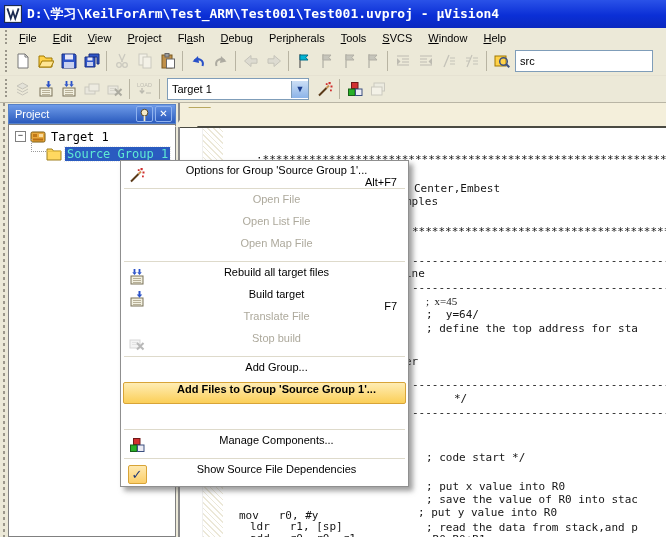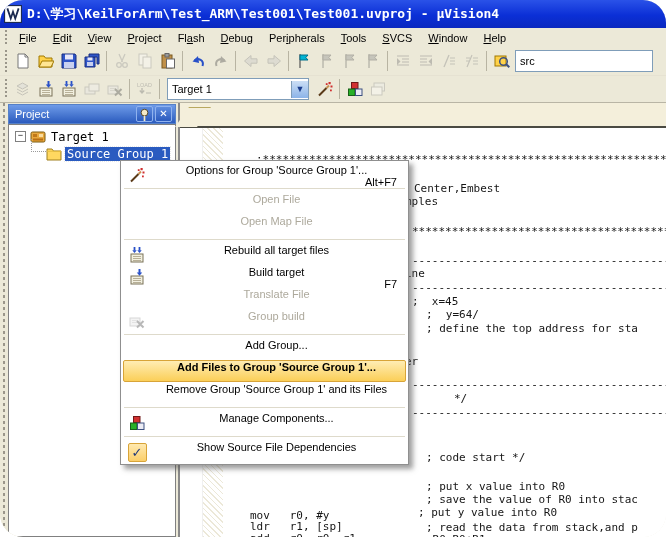--- a/index.html
+++ b/index.html
@@ -1,17 +1,17 @@
 <!DOCTYPE html>
 <html><head>
 <meta charset="utf-8">
 <style>
   html,body{margin:0;padding:0;}
   #stage{position:relative;width:666px;height:537px;overflow:hidden;background:#ECE9D8;
-         font-family:"Liberation Sans",sans-serif;font-size:11px;color:#000;border-radius:23px;}
+         font-family:"Liberation Sans",sans-serif;font-size:11px;color:#000;}
 
   
   .titlebar{position:absolute;left:0;top:0;width:666px;height:28px;
     background:linear-gradient(to bottom,#2A52E8 0%,#0B2FD6 55%,#0A28C0 100%);
     display:flex;align-items:center;padding-left:4px;box-sizing:border-box;}
   .app-icon{width:18px;height:18px;margin-right:5px;flex:0 0 auto;}
   .title-text{color:#fff;font:bold 13px "DejaVu Sans Mono",monospace;white-space:nowrap;}
 
   
   .menubar{position:absolute;left:0;top:28px;width:666px;height:19px;background:#ECE9D8;
@@ -51,21 +51,21 @@
     background:linear-gradient(#5E8CDE,#2B5BBE);}
   .panel-body{position:absolute;left:0;top:20px;width:168px;height:413px;background:#fff;
     border:1px solid #808080;box-sizing:border-box;}
   .tree{font:12px "DejaVu Sans Mono",monospace;padding-top:3px;position:relative;}
   .tree-row{display:flex;align-items:center;height:17px;white-space:nowrap;}
   .expand-box{width:9px;height:9px;border:1px solid #808080;background:#fff;margin:0 4px 0 6px;
     font:9px/7px "Liberation Sans",sans-serif;text-align:center;flex:0 0 auto;}
   .t-icon{width:16px;height:14px;margin-right:3px;flex:0 0 auto;}
   .t-icon svg{width:16px;height:14px;}
   .t-label{padding:0 2px;}
-  .t-label.selected{background:#2A5BC0;color:#ffffff;outline:1px dotted #e8e8e8;}
+  .t-label.selected{background:#2A5BC0;color:#5eead4;outline:1px dotted #e8e8e8;}
   .tree-row.child{padding-left:37px;}
   .connector{position:absolute;left:22px;top:14px;width:14px;height:12px;
     border-left:1px dotted #9a9a9a;border-bottom:1px dotted #9a9a9a;}
 
   
   .editor-area{position:absolute;left:178px;top:103px;width:488px;height:434px;background:#fff;
     border-left:2px solid #8A8A8A;box-sizing:border-box;}
   .tabbar{position:absolute;left:0;top:0;width:100%;height:25px;background:#F4EFDB;
     border-bottom:2px solid #4a4a42;box-sizing:border-box;}
   .tab-slant{position:absolute;left:2px;top:4px;width:22px;height:19px;background:#F4EFDB;
@@ -395,34 +395,34 @@
       <div class="gutter"></div>
       <div class="margin-hatch"></div>
     <span class="seg" style="left: 76px; top: 25px;">;***************************************************************************************</span>
         <span class="seg" style="left: 76px; top: 38px;">; NAME:   asm1 a.s</span>
         <span class="seg" style="left: 234px; top: 54px;">Center,Embest</span>
         <span class="seg" style="left: 225px; top: 67px;">mples</span>
         <span class="seg" style="left: 232px; top: 97px;">*********************************************</span>
         <span class="seg" style="left: 232px; top: 126px;">--------------------------------------------------</span>
         <span class="seg" style="left: 225px; top: 139px;">ine</span>
         <span class="seg" style="left: 232px; top: 153px;">--------------------------------------------------</span>
-        <span class="seg" style="left: 232px; top: 167px;">;  x=45</span>
+        <span class="seg" style="left: 246px; top: 167px; font-family: Liberation Serif, serif;">;  x=45</span>
         <span class="seg" style="left: 246px; top: 180px;">;  y=64/</span>
         <span class="seg" style="left: 246px; top: 194px;">; define the top address for sta</span>
         <span class="seg" style="left: 225px; top: 227px;">er</span>
         <span class="seg" style="left: 232px; top: 250px;">--------------------------------------------------</span>
         <span class="seg" style="left: 274px; top: 264px;">*/</span>
         <span class="seg" style="left: 232px; top: 278px;">--------------------------------------------------</span>
         <span class="seg" style="left: 246px; top: 323px;">; code start */</span>
         <span class="seg" style="left: 246px; top: 352px;">; put x value into R0</span>
         <span class="seg" style="left: 246px; top: 365px;">; save the value of R0 into stac</span>
         <span class="seg" style="left: 238px; top: 378px;">; put y value into R0</span>
         <span class="seg" style="left: 246px; top: 393px;">; read the data from stack,and p</span>
         <span class="seg" style="left: 246px; top: 405px;">;R0=R0+R1</span>
-        <span class="seg" style="left: 70px; top: 381px;">mov   r0, #y</span>
+        <span class="seg" style="left: 59px; top: 381px;">mov   r0, #y</span>
         <span class="seg" style="left: 70px; top: 392px;">ldr   r1, [sp]</span>
         <span class="seg" style="left: 70px; top: 404px;">add   r0, r0, r1</span>
       </div>
   </div>
 
   <div class="ctx" id="ctxmenu">
       <div class="mi">
         <span class="ico">
           <svg viewBox="0 0 16 16">
             <path d="M2 14.5L9.5 7" stroke="#5A3A18" stroke-width="2"></path>
@@ -436,20 +436,24 @@
         <span>Options for Group 'Source Group 1'...</span>
         <span class="sc">Alt+F7</span>
       </div>
       <div class="msep"></div>
       <div class="mi dis">
         <span class="ico"></span>
         <span>Open File</span>
       </div>
       <div class="mi dis">
         <span class="ico"></span>
+        <span>Open List File</span>
+      </div>
+      <div class="mi dis">
+        <span class="ico"></span>
         <span>Open Map File</span>
       </div>
       <div class="msep"></div>
       <div class="mi">
         <span class="ico">
           <svg viewBox="0 0 16 16">
             <rect x="2" y="7" width="12" height="8" fill="#F2F0E0" stroke="#7A7258"></rect>
             <path d="M4 9.5h8M4 11.5h8M4 13.5h8" stroke="#B8B098"></path>
             <path d="M5.5 0v3.5M10.5 0v3.5" stroke="#2850C8" stroke-width="1.8"></path>
             <path d="M3.3 3.2l2.2 2.8 2.2-2.8z" fill="#2850C8"></path>
@@ -475,34 +479,33 @@
         <span>Translate File</span>
       </div>
       <div class="mi dis">
         <span class="ico">
           <svg viewBox="0 0 16 16">
             <rect x="1" y="5" width="10" height="8" fill="#e8e6da" stroke="#9a9a9a"></rect>
             <path d="M3 7.5h6M3 9.5h6" stroke="#c0bca8"></path>
             <path d="M8 8l6.5 6.5M14.5 8L8 14.5" stroke="#C03030" stroke-width="2"></path>
           </svg>
         </span>
-        <span>Group build</span>
+        <span>Stop build</span>
       </div>
       <div class="msep"></div>
       <div class="mi">
         <span class="ico"></span>
         <span>Add Group...</span>
       </div>
       <div class="mi hl">
         <span class="ico"></span>
         <span>Add Files to Group 'Source Group 1'...</span>
       </div>
       <div class="mi">
         <span class="ico"></span>
-        <span>Remove Group 'Source Group 1' and its Files</span>
       </div>
       <div class="msep"></div>
       <div class="mi">
         <span class="ico">
           <svg viewBox="0 0 16 16">
             <rect x="4.5" y="1.5" width="6.5" height="6" fill="#D23030" stroke="#701818"></rect>
             <rect x="1.5" y="8" width="6.5" height="6.5" fill="#28B028" stroke="#186018"></rect>
             <rect x="8.5" y="8" width="6.5" height="6.5" fill="#ECECF4" stroke="#3C5080"></rect>
           </svg>
         </span>

